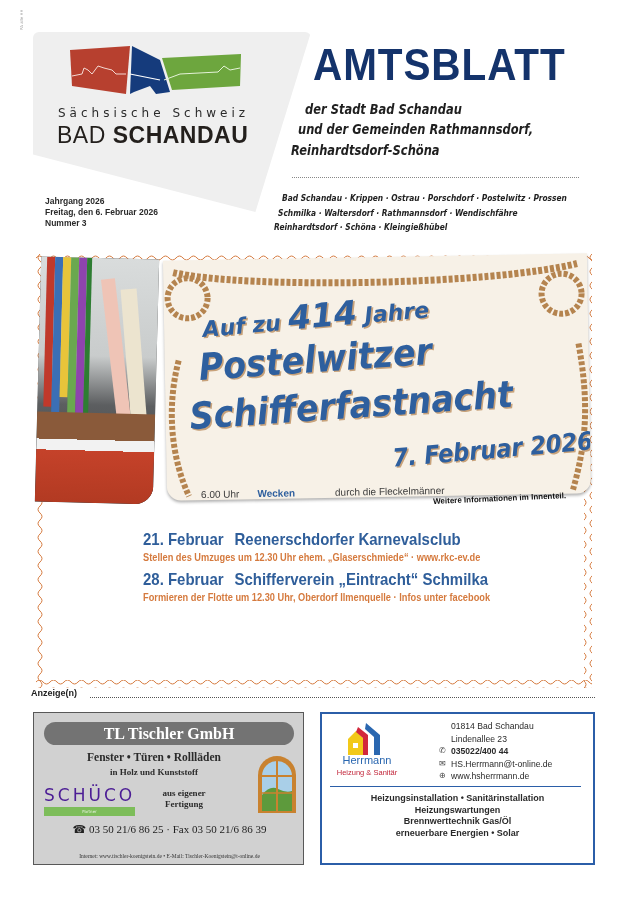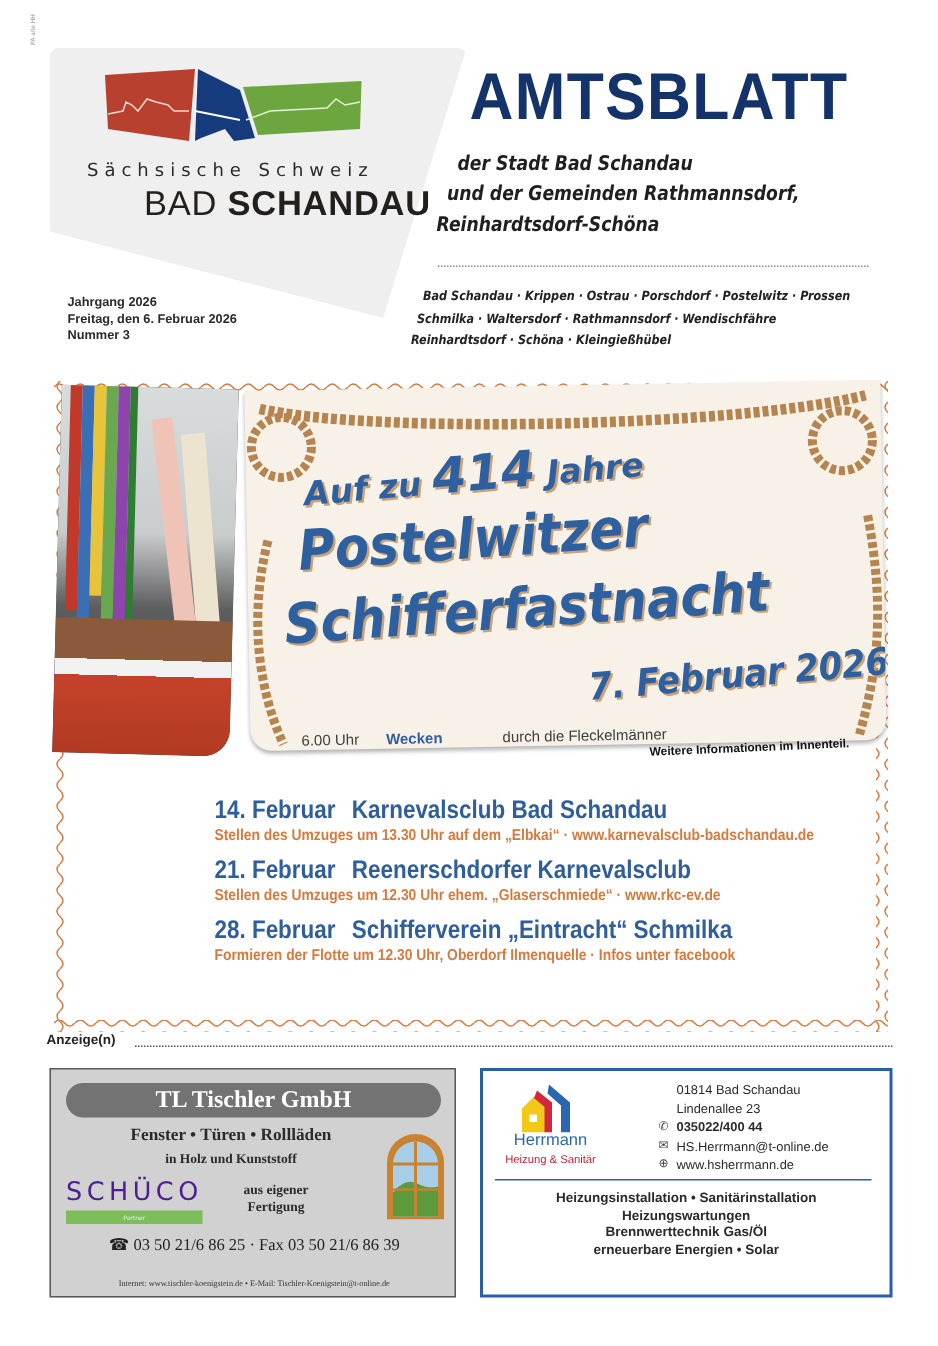--- a/index.html
+++ b/index.html
@@ -6,21 +6,21 @@
   html, body { width: 625px; height: 897px; background: #ffffff; overflow: hidden; }
   body { position: relative; font-family: "DejaVu Sans", sans-serif; color: #1e1e1e; }
 
   .vert-label { position: absolute; left: 19px; top: 30px; font-size: 4px; color: #999; transform: rotate(-90deg); transform-origin: left top; white-space: nowrap; }
 
   
   .logo-card { position: absolute; left: 33px; top: 32px; width: 278px; height: 180px; background: #efefef;
     clip-path: polygon(0 0, 100% 0, 80% 100%, 0 68%); border-radius: 6px; }
   .logo-svg { position: absolute; left: 68px; top: 44px; }
   .logo-sub { position: absolute; left: 58px; top: 106px; font-family: "DejaVu Sans", sans-serif; font-size: 12px; letter-spacing: 4px; color: #2a2a2a; }
-  .logo-main { position: absolute; left: 57px; top: 122px; font-family: "Liberation Sans", sans-serif; font-size: 23px; color: #231f1c; letter-spacing: 0.5px; margin-left: 39px; }
+  .logo-main { position: absolute; left: 57px; top: 122px; font-family: "Liberation Sans", sans-serif; font-size: 23px; color: #231f1c; letter-spacing: 0.5px; }
   .logo-main b { font-weight: 700; }
 
   .issue { position: absolute; left: 45px; top: 196px; font-family: Liberation Sans, sans-serif; font-size: 8.5px; font-weight: 700; line-height: 11px; color: #2a2a2a; }
 
   .amts-title { position: absolute; left: 313px; top: 40px; font-family: "Liberation Sans", sans-serif; font-weight: 700; font-size: 44px; letter-spacing: 1px; color: #14336b; transform: scaleX(0.92); transform-origin: left; }
   .amts-sub { position: absolute; font-family: "DejaVu Sans", sans-serif; font-style: italic; font-weight: 700; font-size: 13.5px; color: #1f1f1f; transform: scaleX(0.85); transform-origin: left; white-space: nowrap; }
   .amts-line { position: absolute; left: 292px; top: 177px; width: 287px; border-top: 1px dotted #888; }
   .villages { position: absolute; font-family: "DejaVu Sans", sans-serif; font-style: italic; font-weight: 700; font-size: 8.5px; color: #222; white-space: nowrap; transform: scaleX(0.88); transform-origin: left; }
   .wave-frame { position: absolute; left: 36px; top: 254px; }
   .photo { position: absolute; left: 38px; top: 258px; width: 118px; height: 245px; border-radius: 0 0 18px 0; overflow: hidden; background: #6d6f6f; transform: rotate(1.5deg); }
@@ -145,24 +145,20 @@
   <div class="pt pt1"><span>Auf zu </span><span class="big">414</span><span> Jahre</span></div>
   <div class="pt pt2">Postelwitzer</div>
   <div class="pt pt3">Schifferfastnacht</div>
   <div class="pt pt4">7. Februar 2026</div>
   <div class="poster-bottom"><span>6.00 Uhr</span><span class="w">Wecken</span><span class="d">durch die Fleckelmänner</span></div>
 </div>
 <div class="more-info">Weitere Informationen im Innenteil.</div>
 
 <div class="events">
   <div class="ev">
-    <div class="ev-head"><span class="date">14. Februar</span><span>Karnevalsclub Bad Schandau</span></div>
-    <div class="ev-sub">Stellen des Umzuges um 13.30 Uhr auf dem „Elbkai“ · www.karnevalsclub-badschandau.de</div>
-  </div>
-  <div class="ev">
     <div class="ev-head"><span class="date">21. Februar</span><span>Reenerschdorfer Karnevalsclub</span></div>
     <div class="ev-sub">Stellen des Umzuges um 12.30 Uhr ehem. „Glaserschmiede“ · www.rkc-ev.de</div>
   </div>
   <div class="ev">
     <div class="ev-head"><span class="date">28. Februar</span><span>Schifferverein „Eintracht“ Schmilka</span></div>
     <div class="ev-sub">Formieren der Flotte um 12.30 Uhr, Oberdorf Ilmenquelle · Infos unter facebook</div>
   </div>
 </div>
 
 <div class="anz">Anzeige(n)</div>

